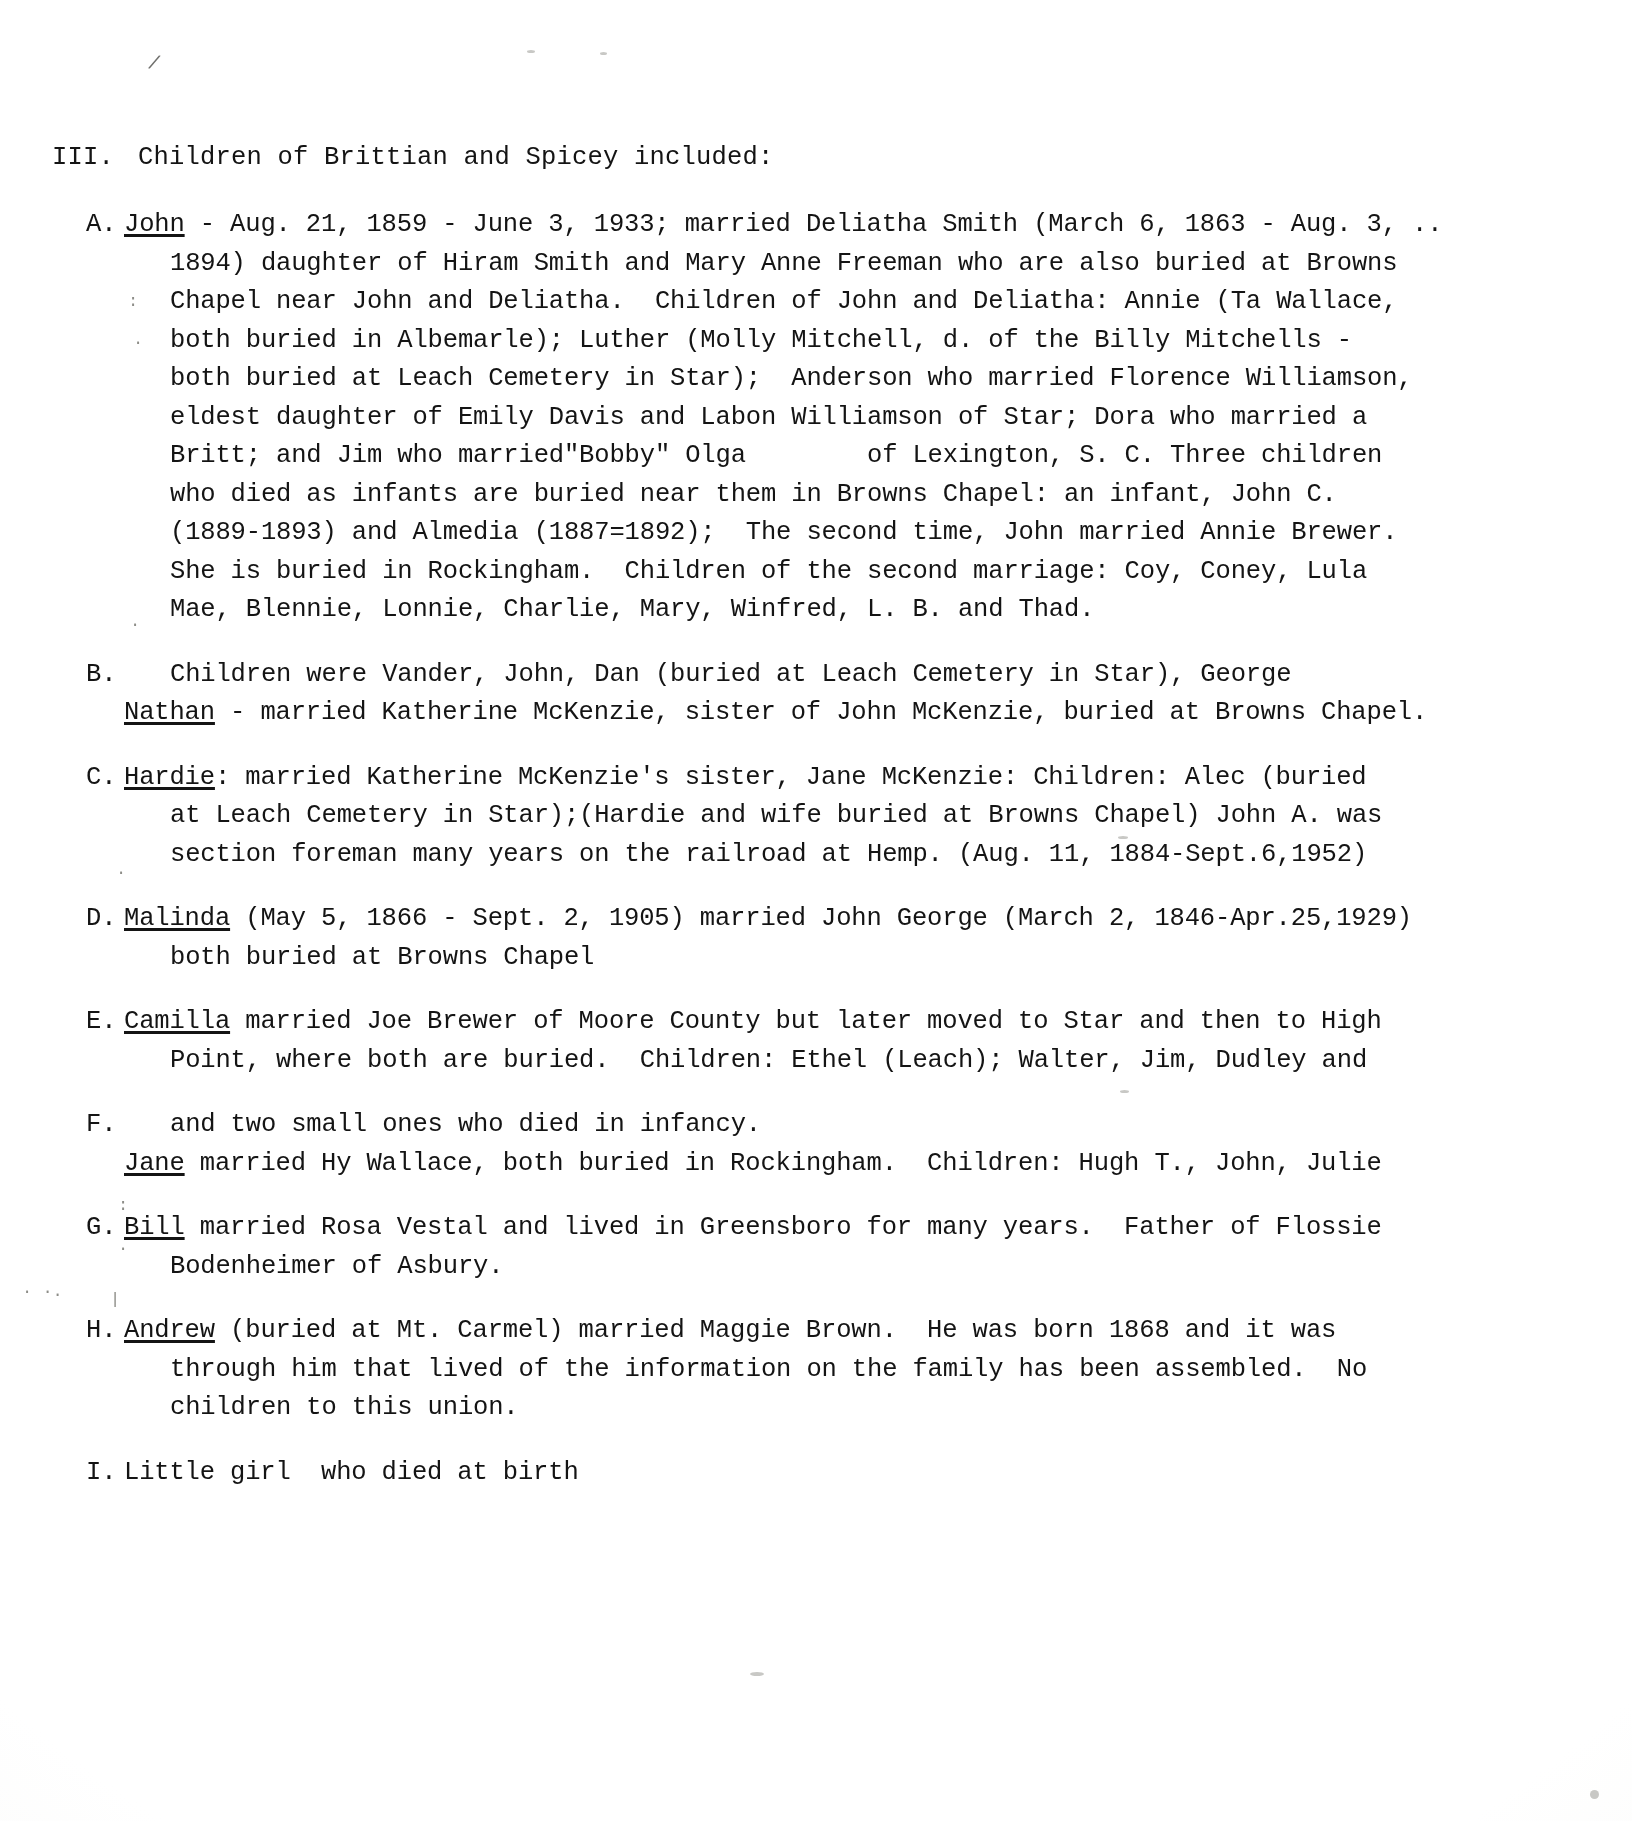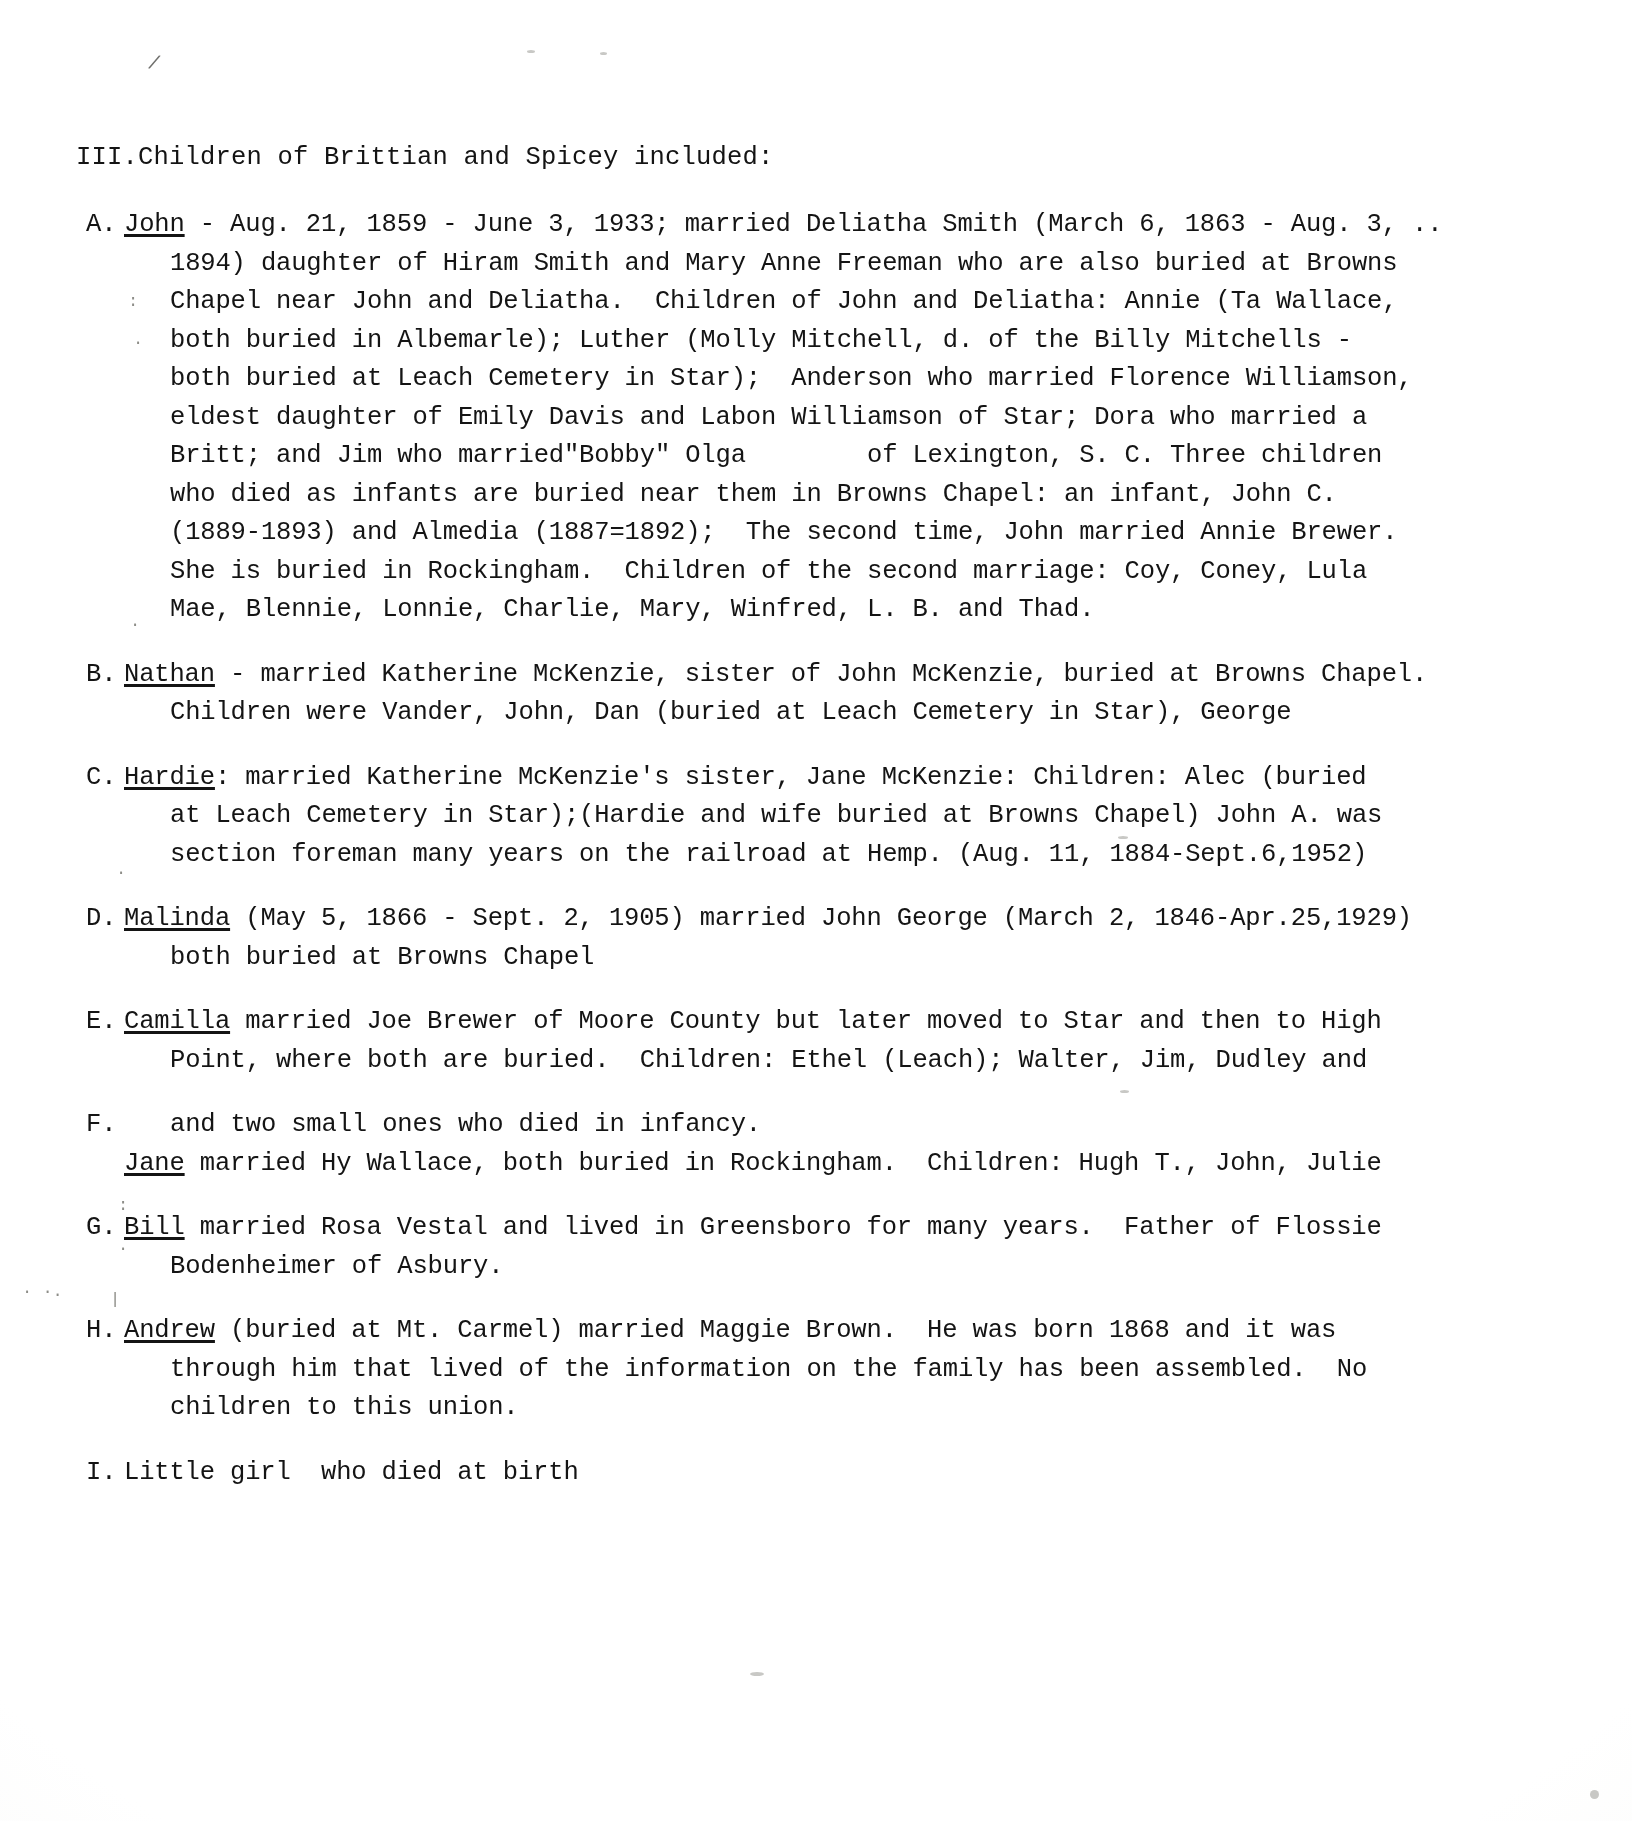--- a/index.html
+++ b/index.html
@@ -45,21 +45,20 @@
     position: relative;
     display: flex;
     font-size: 25.5px;
     line-height: 36px;
     letter-spacing: 0.2px;
     margin-bottom: 30px;
   }
   .roman-head .rh-num {
     width: 86px;
     flex: 0 0 86px;
-    text-align: right;
   }
   .roman-head .rh-text {
     flex: 1 1 auto;
   }
 
   
   .entry {
     position: relative;
     display: flex;
     margin-bottom: 26px;
@@ -152,21 +151,21 @@
         <span class="rh-text">Children of Brittian and Spicey included:</span>
       </div>
 
       <div id="entries">
           <div class="entry">
             <span class="marker">A.</span>
             <span class="lines"><span class="ln"><span class="uline">John</span> - Aug. 21, 1859 - June 3, 1933; married Deliatha Smith (March 6, 1863 - Aug. 3, ..</span><span class="ln hang">1894) daughter of Hiram Smith and Mary Anne Freeman who are also buried at Browns</span><span class="ln hang">Chapel near John and Deliatha.  Children of John and Deliatha: Annie (Ta Wallace,</span><span class="ln hang">both buried in Albemarle); Luther (Molly Mitchell, d. of the Billy Mitchells -</span><span class="ln hang">both buried at Leach Cemetery in Star);  Anderson who married Florence Williamson,</span><span class="ln hang">eldest daughter of Emily Davis and Labon Williamson of Star; Dora who married a</span><span class="ln hang">Britt; and Jim who married"Bobby" Olga        of Lexington, S. C. Three children</span><span class="ln hang">who died as infants are buried near them in Browns Chapel: an infant, John C.</span><span class="ln hang">(1889-1893) and Almedia (1887=1892);  The second time, John married Annie Brewer.</span><span class="ln hang">She is buried in Rockingham.  Children of the second marriage: Coy, Coney, Lula</span><span class="ln hang">Mae, Blennie, Lonnie, Charlie, Mary, Winfred, L. B. and Thad.</span></span>
           </div>
           <div class="entry">
             <span class="marker">B.</span>
-            <span class="lines"><span class="ln"><span class="uline">Nathan</span> - married Katherine McKenzie, sister of John McKenzie, buried at Browns Chapel.</span><span class="ln hang">Children were Vander, John, Dan (buried at Leach Cemetery in Star), George</span></span>
+            <span class="lines"><span class="ln hang">Children were Vander, John, Dan (buried at Leach Cemetery in Star), George</span><span class="ln"><span class="uline">Nathan</span> - married Katherine McKenzie, sister of John McKenzie, buried at Browns Chapel.</span></span>
           </div>
           <div class="entry">
             <span class="marker">C.</span>
             <span class="lines"><span class="ln"><span class="uline">Hardie</span>: married Katherine McKenzie's sister, Jane McKenzie: Children: Alec (buried</span><span class="ln hang">at Leach Cemetery in Star);(Hardie and wife buried at Browns Chapel) John A. was</span><span class="ln hang">section foreman many years on the railroad at Hemp. (Aug. 11, 1884-Sept.6,1952)</span></span>
           </div>
           <div class="entry">
             <span class="marker">D.</span>
             <span class="lines"><span class="ln"><span class="uline">Malinda</span> (May 5, 1866 - Sept. 2, 1905) married John George (March 2, 1846-Apr.25,1929)</span><span class="ln hang">both buried at Browns Chapel</span></span>
           </div>
           <div class="entry">

